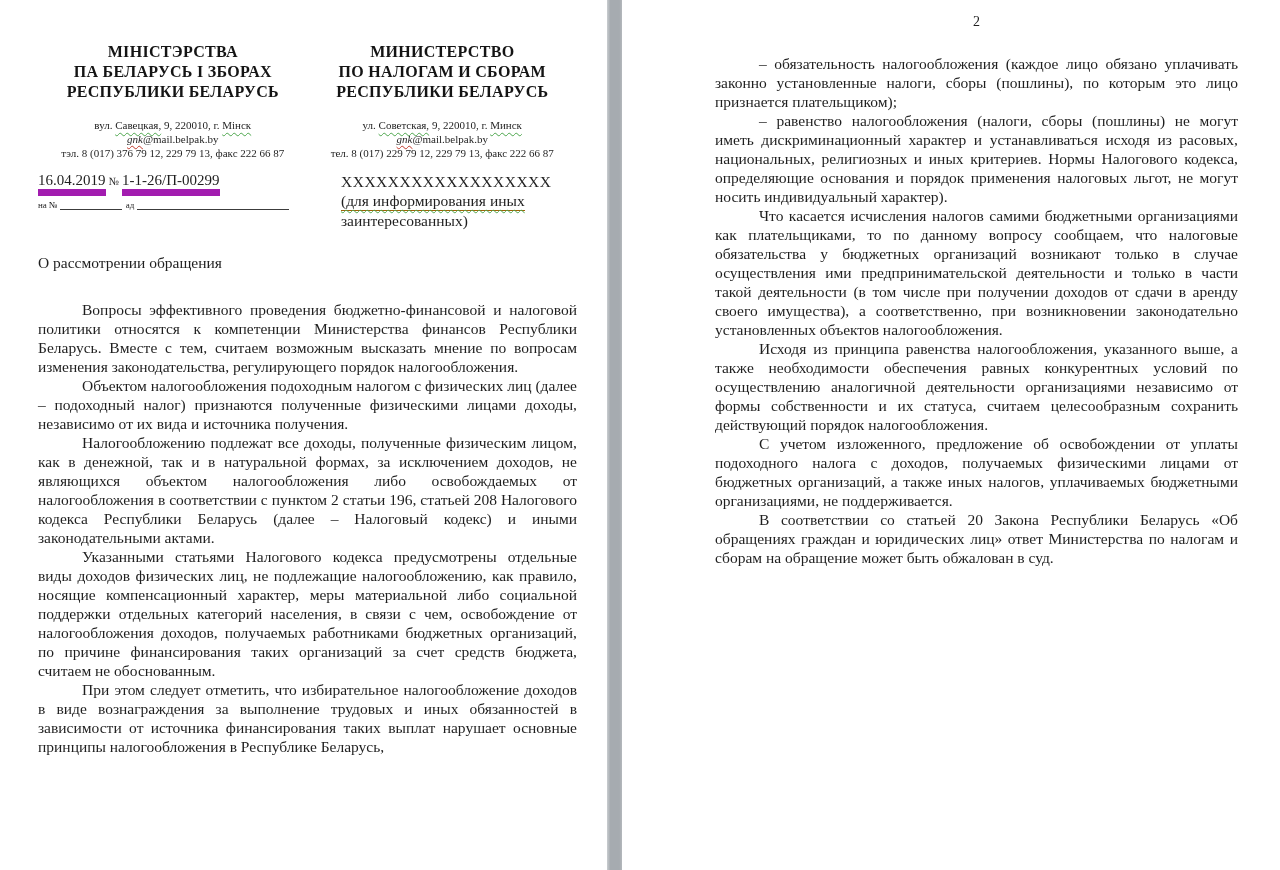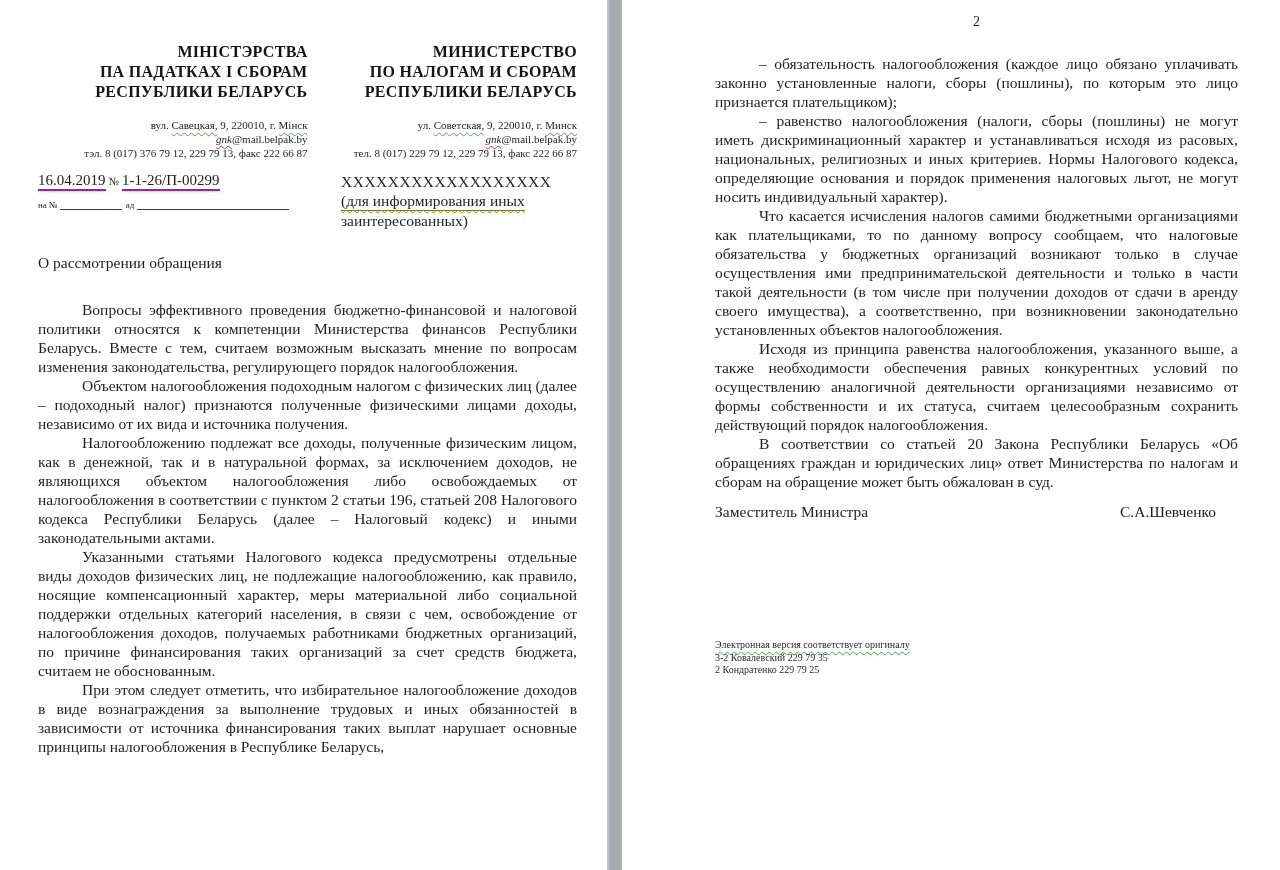--- a/index.html
+++ b/index.html
@@ -14,29 +14,29 @@
   .page { background: #ffffff; overflow: hidden; }
   .page-left  { width: 607px; padding: 42px 30px 0 38px; }
   .divider {
     width: 15px; height: 870px; flex: 0 0 15px;
     background: linear-gradient(90deg, #c9cdd0 0%, #a6abb0 22%, #a6abb0 82%, #b4b8bc 100%);
   }
   .page-right { width: 658px; padding: 14px 42px 0 93px; }
 
   
   .letterhead { display: flex; }
-  .lh-col { width: 50%; text-align: right; }
+  .lh-col { width: 50%; text-align: center; }
   .lh-name { font-weight: bold; font-size: 16px; line-height: 20px; letter-spacing: .3px; color: #141414; }
   .lh-addr { margin-top: 16px; font-size: 11px; line-height: 14px; }
 
   
   .ref-row { display: flex; margin-top: 12px; }
   .ref-left { width: 285px; }
   .ref-line1 { font-size: 15px; white-space: nowrap; }
-  .ref-line1 .u { border-bottom: 2px solid #a21caf; padding-bottom: 1px; }
+  .ref-line1 .u { border-bottom: 7px solid #a21caf; padding-bottom: 1px; }
   .no-sym { font-size: 11px; padding: 0 3px; }
   .ref-line2 { font-size: 9px; line-height: 10px; margin-top: 11px; white-space: nowrap; }
   .blank { display: inline-block; border-bottom: 1px solid #3c3c3c; height: 9px; vertical-align: bottom; }
   .w60 { width: 62px; margin: 0 4px 0 2px; }
   .w150 { width: 152px; margin-left: 3px; }
   .addressee { margin-left: 18px; font-size: 15.5px; line-height: 19px; }
   .addressee .xline { letter-spacing: .5px; }
   .u-solid { border-bottom: 1px solid #a16207; display: inline-block; }
   .wavy-green { text-decoration: underline wavy #4ca64c 1px; text-underline-offset: 3px; }
   .wavy-red { text-decoration: underline wavy #c0392b 1px; text-underline-offset: 2px; font-style: italic; }
@@ -63,21 +63,21 @@
 <body>
 
 <div class="spread">
 
   <div class="page page-left">
 
     <div class="letterhead">
       <div class="lh-col">
         <div class="lh-name">
           <div>МІНІСТЭРСТВА</div>
-          <div>ПА ПАДАТКАХ І СБОРАМ</div>
+          <div>ПА БЕЛАРУСЬ І ЗБОРАХ</div>
           <div>РЕСПУБЛИКИ БЕЛАРУСЬ</div>
         </div>
         <div class="lh-addr">
           <div><span>вул.</span> <span class="wavy-green">Савецкая,</span> <span>9, 220010, г.</span> <span class="wavy-green">Мінск</span></div>
           <div><span class="wavy-red">gnk</span><span>@mail.belpak.by</span></div>
           <div>тэл. 8 (017) 376 79 12, 229 79 13, факс 222 66 87</div>
         </div>
       </div>
       <div class="lh-col">
         <div class="lh-name">
@@ -123,28 +123,20 @@
   <div class="divider"></div>
 
   <div class="page page-right">
     <div class="page-num">2</div>
 
     <div class="body-text">
       <p>– обязательность налогообложения (каждое лицо обязано уплачивать законно установленные налоги, сборы (пошлины), по которым это лицо признается плательщиком);</p>
       <p>– равенство налогообложения (налоги, сборы (пошлины) не могут иметь дискриминационный характер и устанавливаться исходя из расовых, национальных, религиозных и иных критериев. Нормы Налогового кодекса, определяющие основания и порядок применения налоговых льгот, не могут носить индивидуальный характер).</p>
       <p>Что касается исчисления налогов самими бюджетными организациями как плательщиками, то по данному вопросу сообщаем, что налоговые обязательства у бюджетных организаций возникают только в случае осуществления ими предпринимательской деятельности и только в части такой деятельности (в том числе при получении доходов от сдачи в аренду своего имущества), а соответственно, при возникновении законодательно установленных объектов налогообложения.</p>
       <p>Исходя из принципа равенства налогообложения, указанного выше, а также необходимости обеспечения равных конкурентных условий по осуществлению аналогичной деятельности организациями независимо от формы собственности и их статуса, считаем целесообразным сохранить действующий порядок налогообложения.</p>
+      <p>С учетом изложенного, предложение об освобождении от уплаты подоходного налога с доходов, получаемых физическими лицами от бюджетных организаций, а также иных налогов, уплачиваемых бюджетными организациями, не поддерживается.</p>
       <p>В соответствии со статьей 20 Закона Республики Беларусь «Об обращениях граждан и юридических лиц» ответ Министерства по налогам и сборам на обращение может быть обжалован в суд.</p>
     </div>
 
-    <div class="sig-row">
-      <span>Заместитель Министра</span>
-      <span>С.А.Шевченко</span>
-    </div>
 
-    <div class="footer">
-      <div class="wavy-green">Электронная версия соответствует оригиналу</div>
-      <div>3-2 Ковалевский 229 79 35</div>
-      <div>2 Кондратенко 229 79 25</div>
-    </div>
   </div>
 
 </div>
 
 </body></html>

